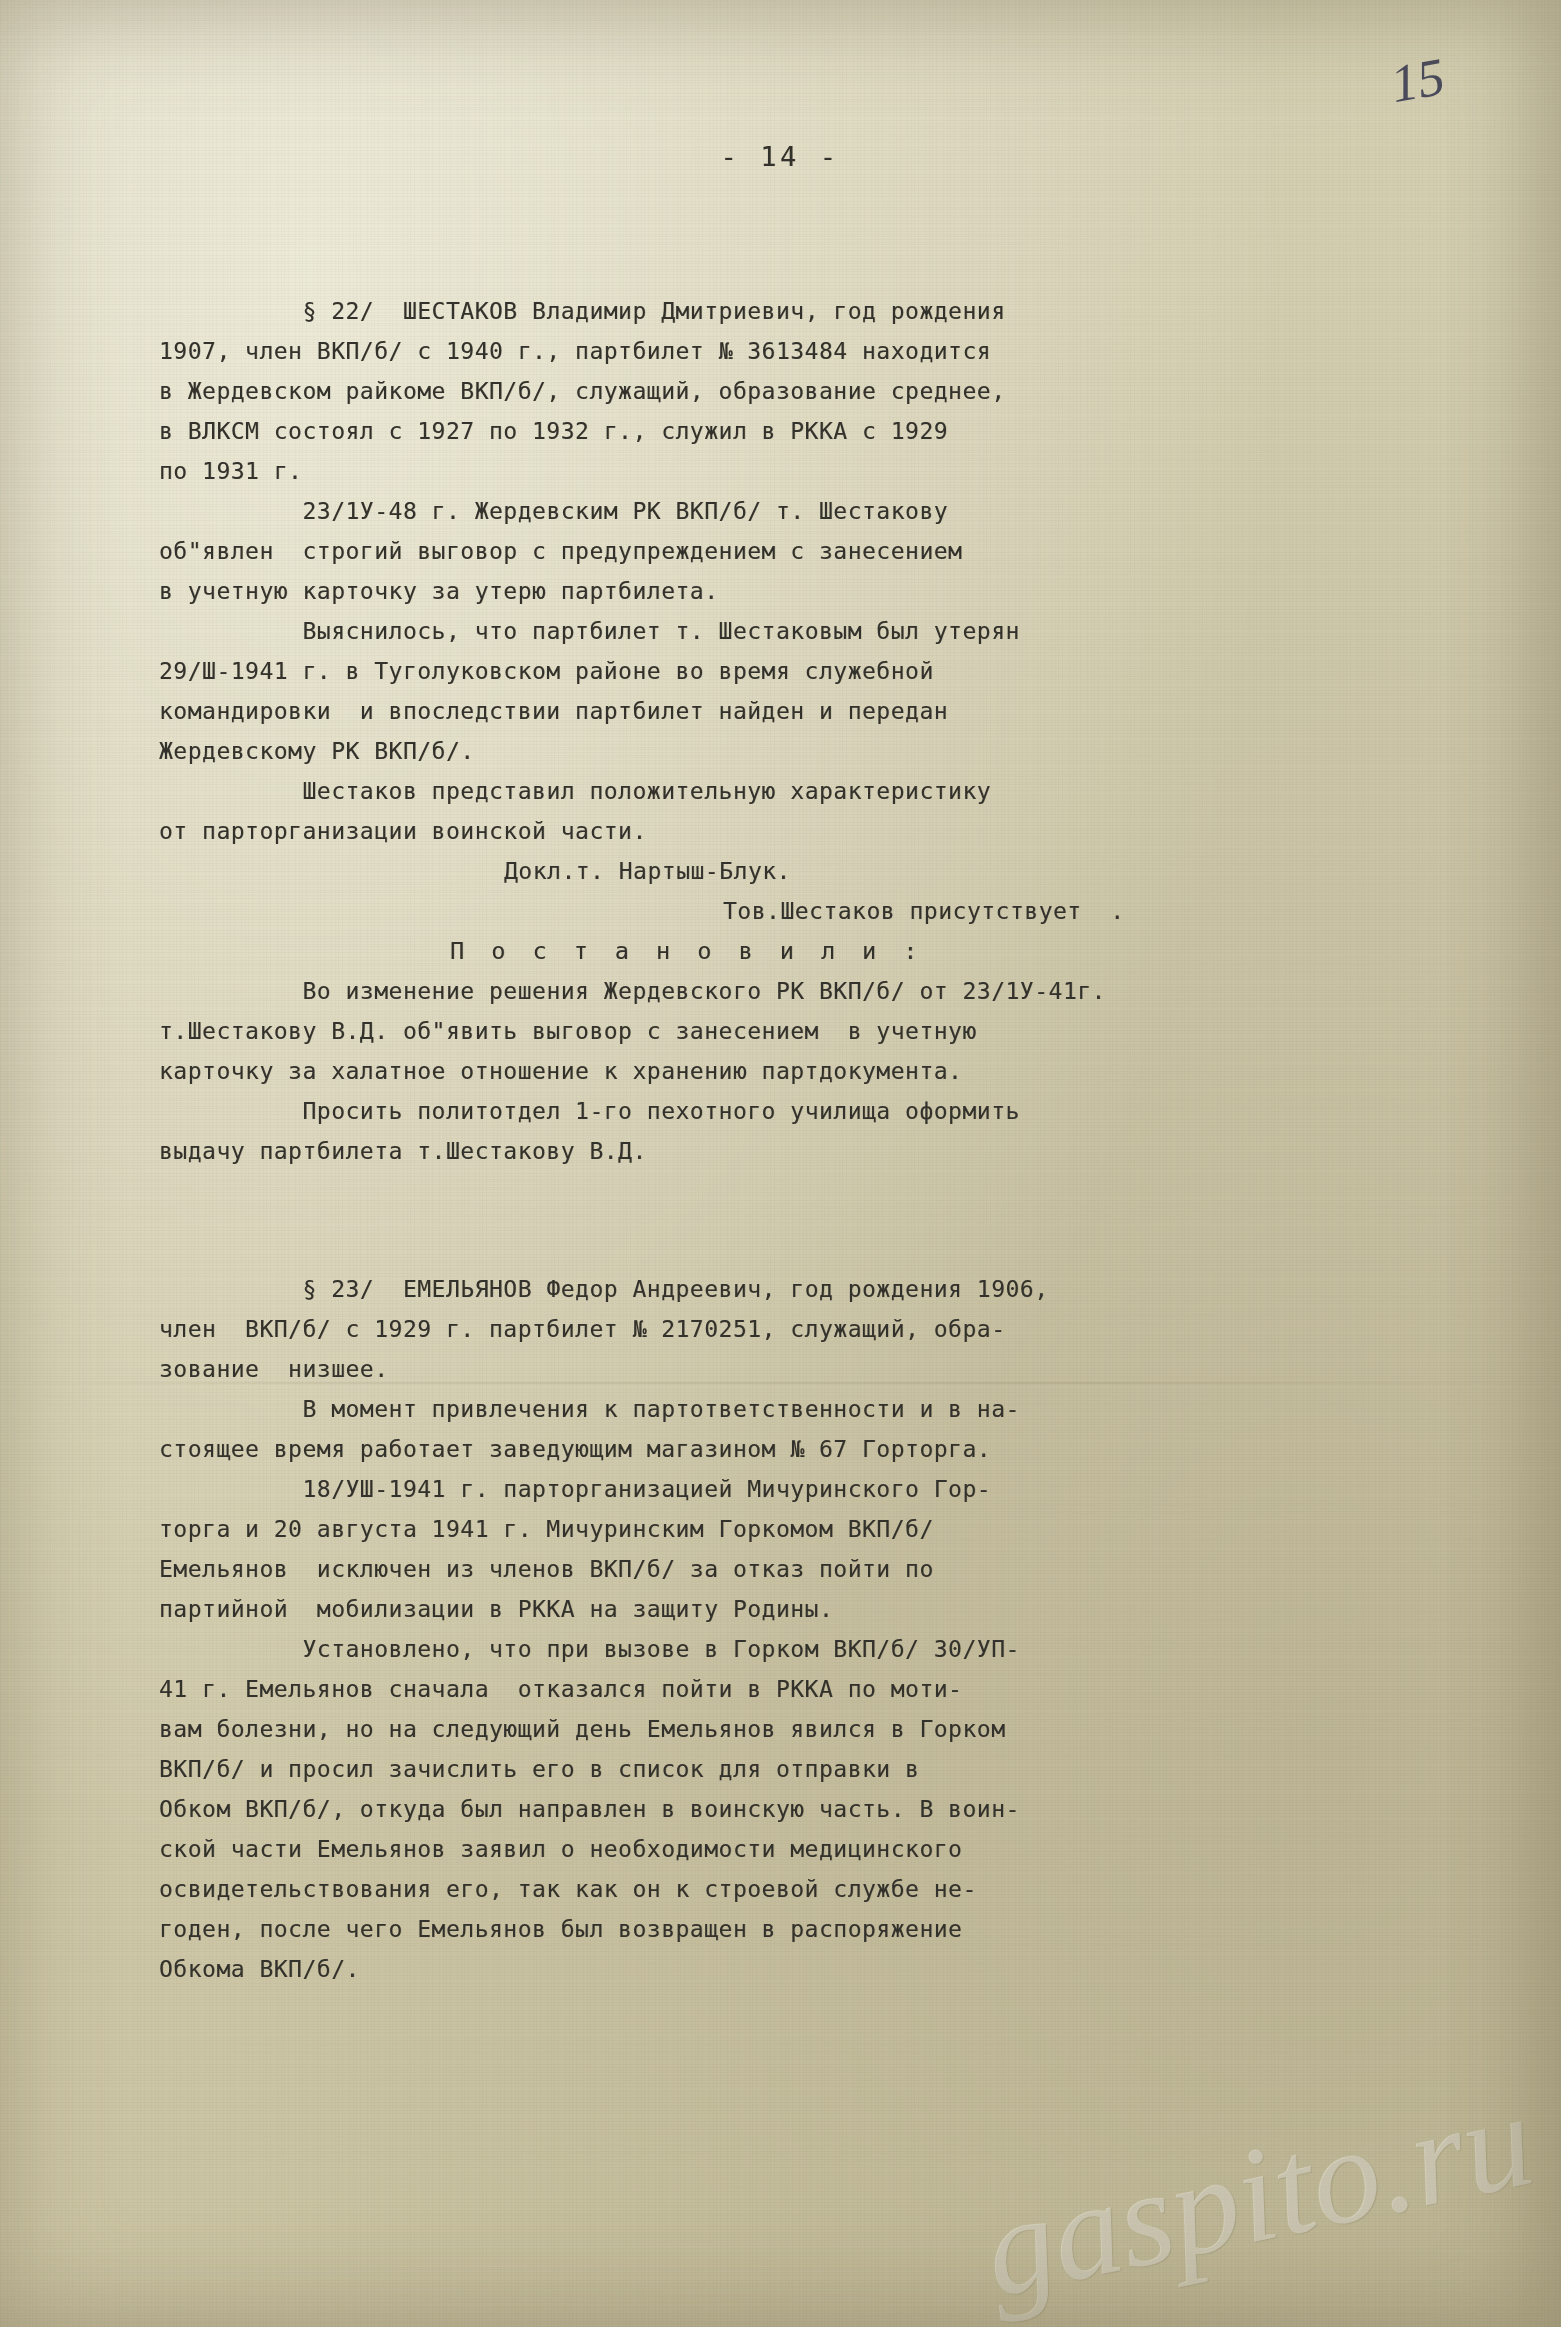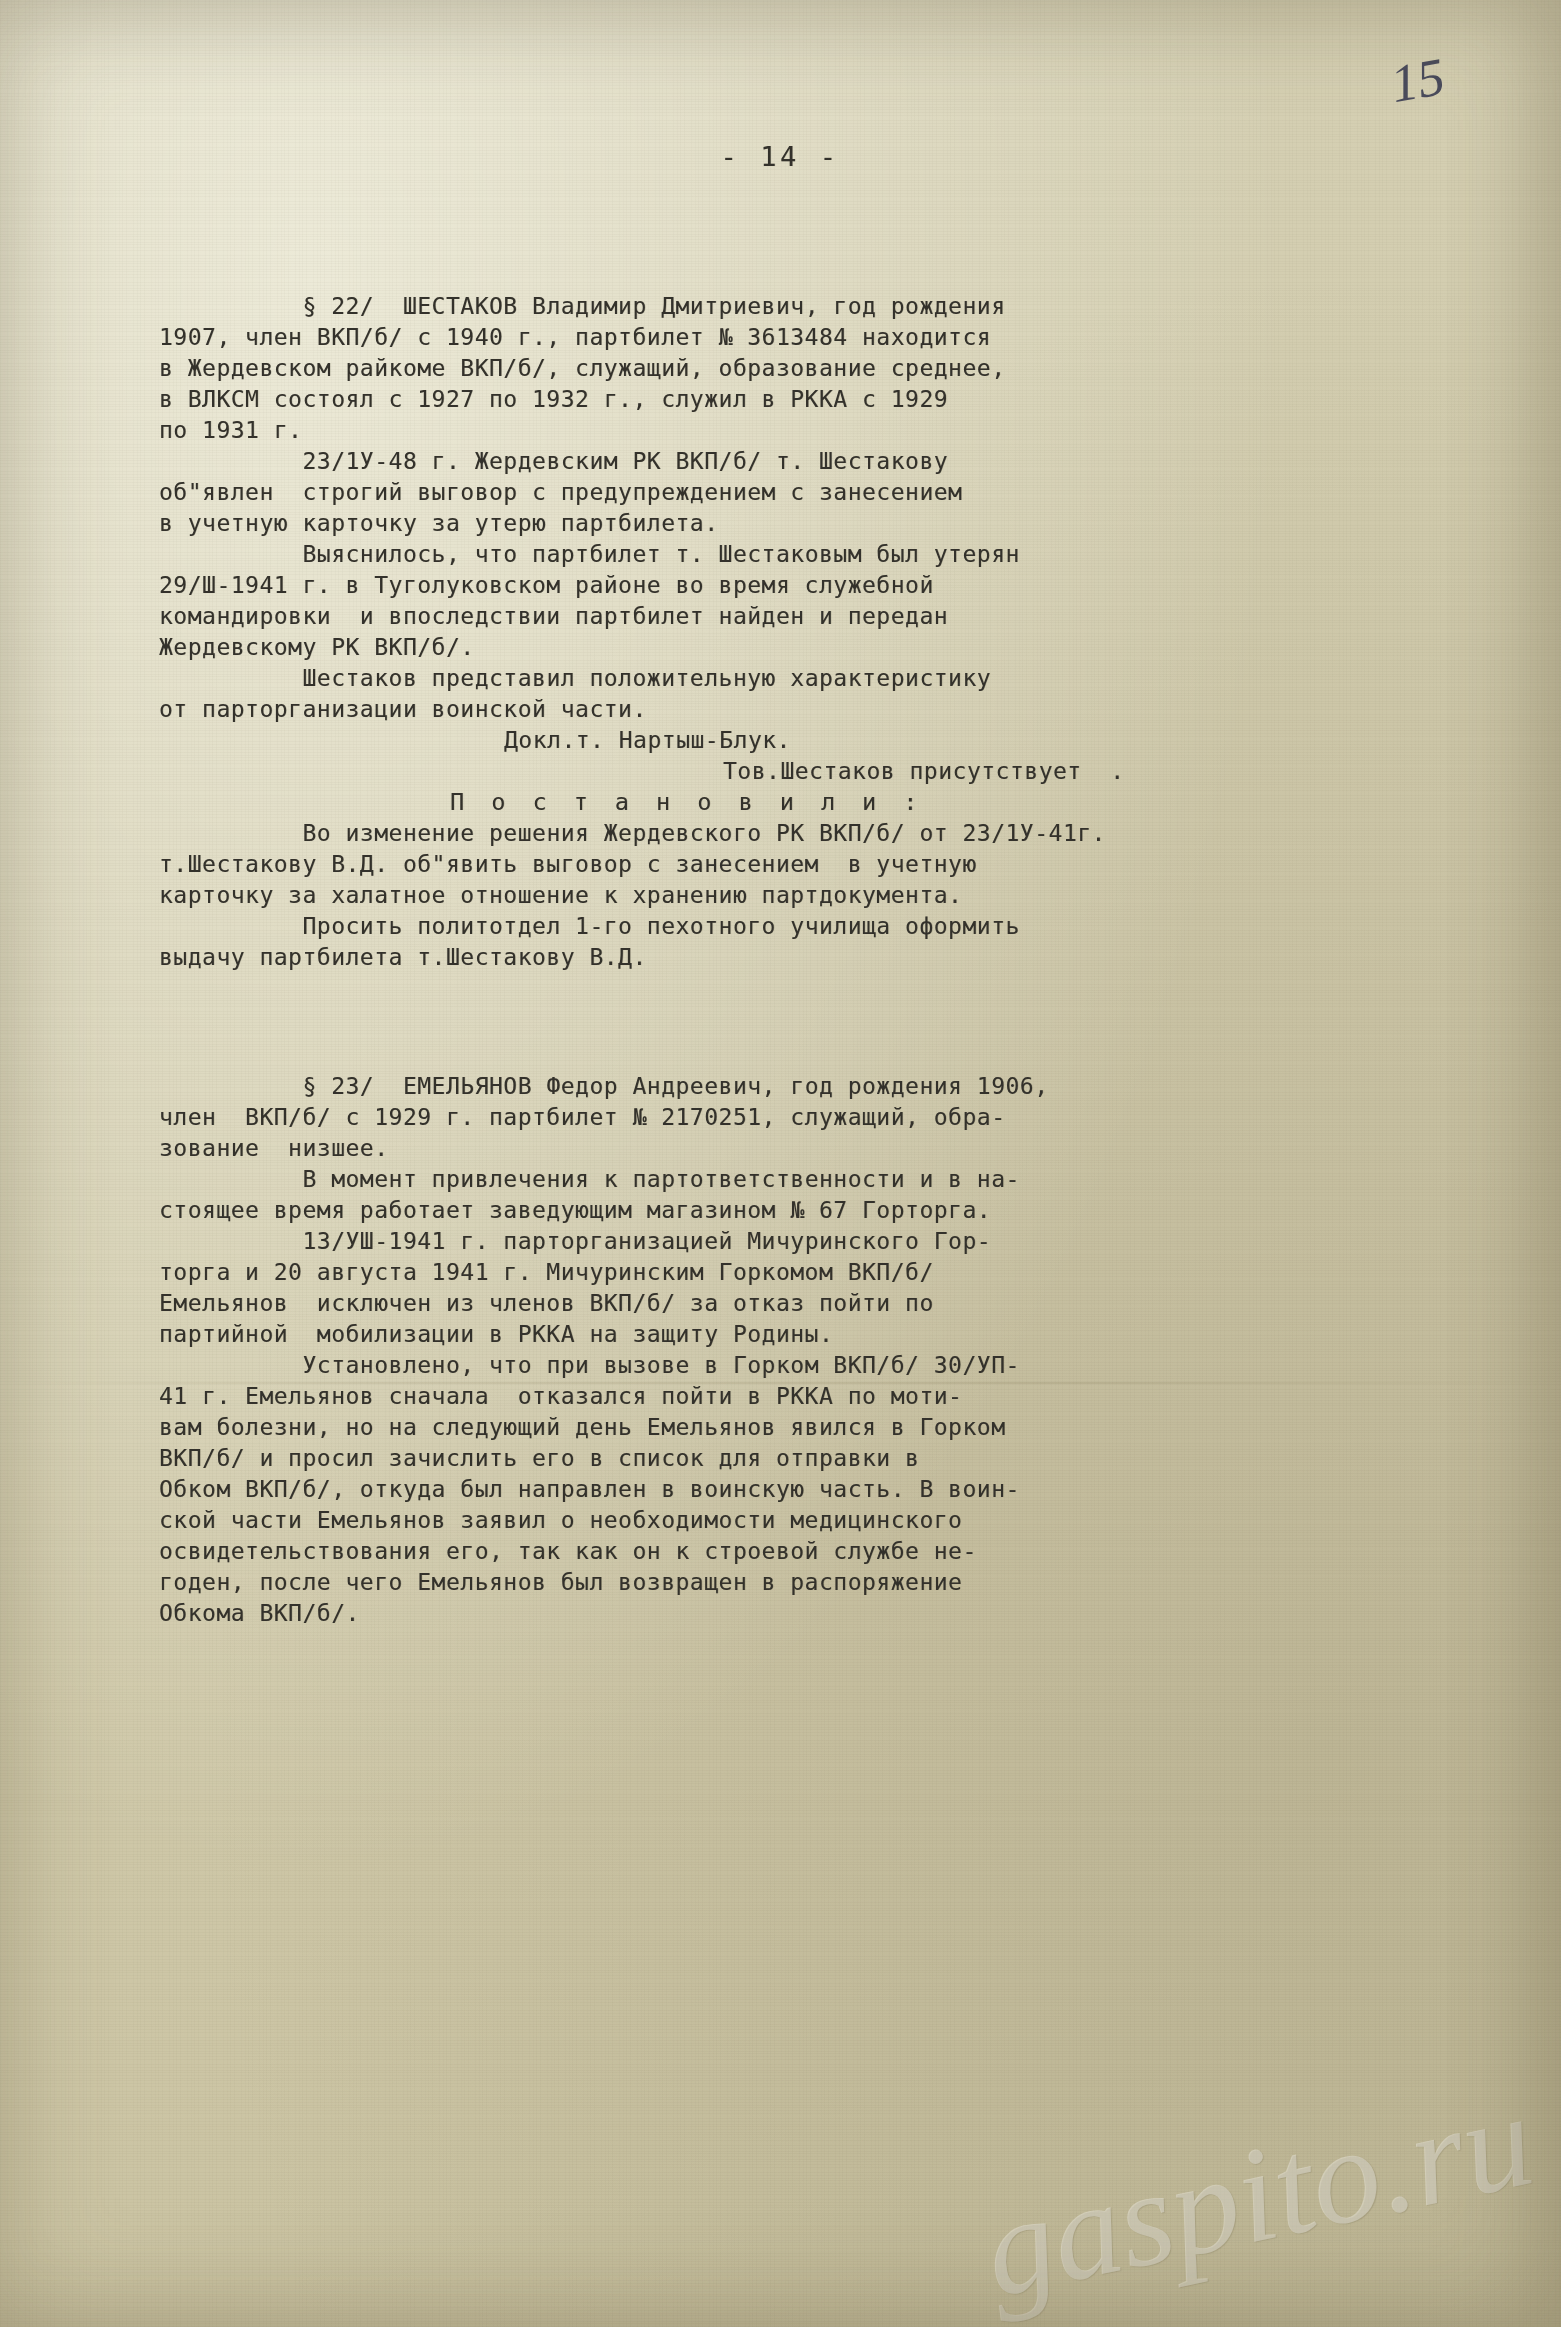--- a/index.html
+++ b/index.html
@@ -71,21 +71,21 @@
 
   .body-text {
     position: absolute;
     left: 159px;
     top: 291px;
     width: 1273px;
   }
 
   .para {
     font-size: 23px;
-    line-height: 31px;
+    line-height: 40px;
     margin: 0 0 0 0;
   }
   .para + .para { margin-top: 0px; }
   .gap-s { margin-top: 16.4px; }
   .gap-m { margin-top: 33px; }
   .gap-l { margin-top: 56px; }
   .gap-xl { margin-top: 98px; }
 
   .center-ish { padding-left: 345px; }
   .center-ish2 { padding-left: 564px; }
@@ -161,21 +161,21 @@
       <p class="para tw">          Просить политотдел 1-го пехотного училища оформить
 выдачу партбилета т.Шестакову В.Д.</p>
     </div>
 
     <div class="gap-xl">
       <p class="para tw">          § 23/  ЕМЕЛЬЯНОВ Федор Андреевич, год рождения 1906,
 член  ВКП/б/ с 1929 г. партбилет № 2170251, служащий, обра-
 зование  низшее.</p>
       <p class="para tw gap-s">          В момент привлечения к партответственности и в на-
 стоящее время работает заведующим магазином № 67 Горторга.</p>
-      <p class="para tw">          13/УШ-1941 г. парторганизацией Мичуринского Гор-
+      <p class="para tw">          18/УШ-1941 г. парторганизацией Мичуринского Гор-
 торга и 20 августа 1941 г. Мичуринским Горкомом ВКП/б/
 Емельянов  исключен из членов ВКП/б/ за отказ пойти по
 партийной  мобилизации в РККА на защиту Родины.</p>
       <p class="para tw">          Установлено, что при вызове в Горком ВКП/б/ 30/УП-
 41 г. Емельянов сначала  отказался пойти в РККА по моти-
 вам болезни, но на следующий день Емельянов явился в Горком
 ВКП/б/ и просил зачислить его в список для отправки в
 Обком ВКП/б/, откуда был направлен в воинскую часть. В воин-
 ской части Емельянов заявил о необходимости медицинского
 освидетельствования его, так как он к строевой службе не-

